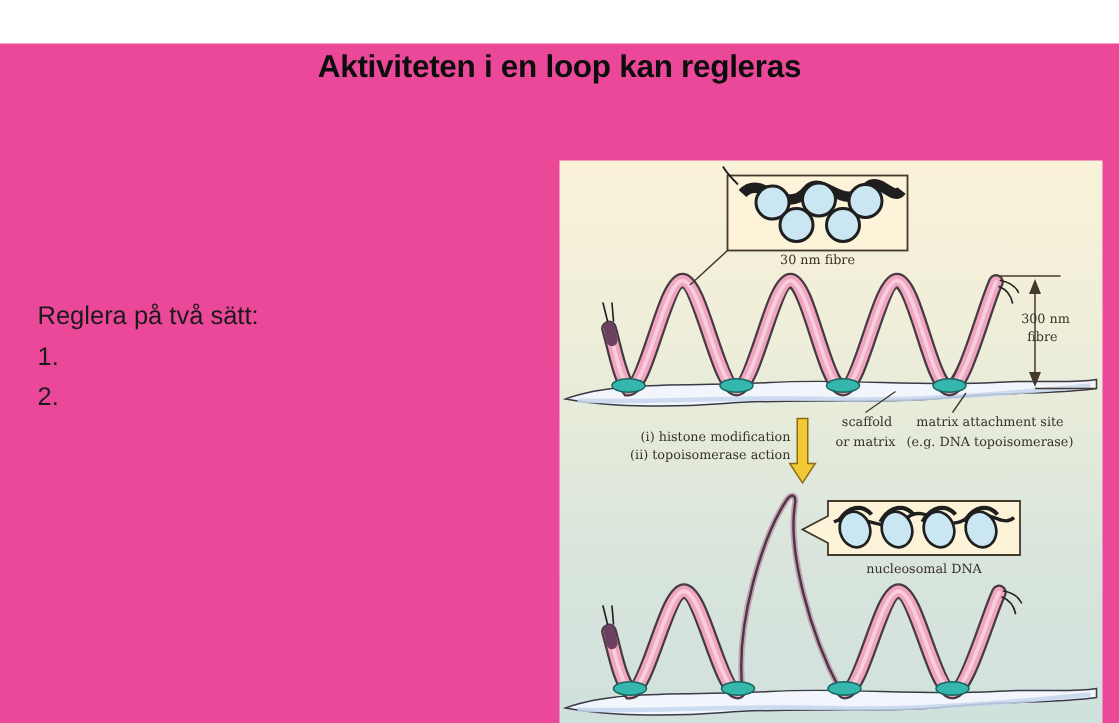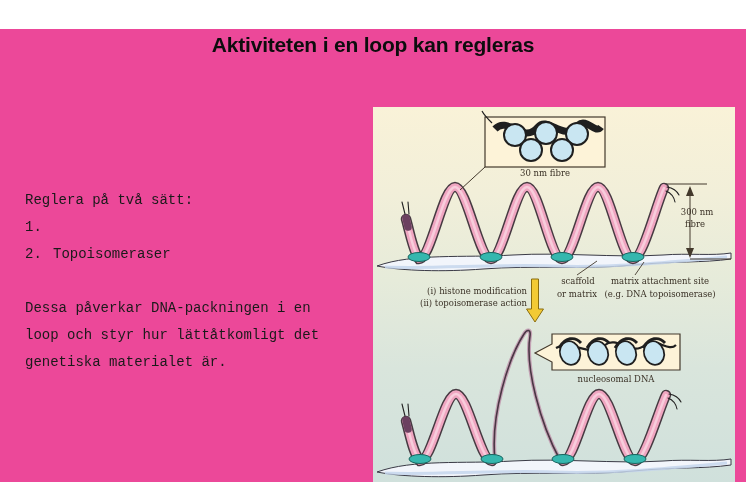--- a/index.html
+++ b/index.html
@@ -1,20 +1,20 @@
 <!DOCTYPE html>
 <html><head>
 <meta charset="utf-8">
 <style>
   html,body{margin:0;padding:0;background:#fff;}
   .slide{position:relative;width:746px;height:482px;background:#ec4899;overflow:hidden;
          font-family:"Liberation Sans",sans-serif;color:#1a1a1a;margin-top:29px;}
   .slide-title{position:absolute;top:4px;left:0;width:100%;text-align:center;
          font-size:21px;font-weight:bold;color:#0d0d0d;margin:0;letter-spacing:-0.2px;}
-  .body-text{position:absolute;left:25px;top:158px;width:345px;font-size:14px;line-height:27px;font-family:Liberation Mono, monospace;}
+  .body-text{position:absolute;left:25px;top:168px;width:345px;font-size:17px;line-height:27px;}
   .list-row{display:flex;}
   .list-num{width:28px;flex:0 0 28px;}
   .body-paragraph{margin:27px 0 0 0;width:316px;}
   .figure{position:absolute;left:373px;top:78px;width:362px;height:385px;
          background:linear-gradient(180deg,#f9f2d8 0%,#f2efd9 22%,#e6ebda 45%,#d9e5dc 68%,#cfe0dc 100%);}
   .figure svg{position:absolute;left:0;top:0;}
   .fig-label{font-family:"DejaVu Serif",serif;font-size:8.5px;fill:#3a3126;}
 </style>
 </head>
 <body>
@@ -23,23 +23,21 @@
 
   <h1 class="slide-title">Aktiviteten i en loop kan regleras</h1>
 
   <div class="body-text">
     <div>Reglera på två sätt:</div>
     <div class="list-row">
       <span class="list-num">1.</span>
     </div>
     <div class="list-row">
       <span class="list-num">2.</span>
-      <span>Topoisomeraser</span>
     </div>
-    <p class="body-paragraph">Dessa påverkar DNA-packningen i en loop och styr hur lättåtkomligt det genetiska materialet är.</p>
   </div>
 
   <div class="figure">
     <svg width="362" height="385" viewBox="0 0 362 385">
 
       <g>
         <path d="M4 159 C40 146 90 151 140 148 C190 145 240 151 290 148 C315 146 340 149 358 146 L358 152 C330 156 300 154 260 158 C210 163 160 158 110 162 C70 165 30 164 4 159 Z" fill="#f2f5fb" stroke="#3a3a46" stroke-width="1"></path>
         <path d="M12 160 C60 162 120 157 180 159 C240 161 300 155 354 150" fill="none" stroke="#c6d6ec" stroke-width="3" opacity="0.85"></path>
       </g>
 

